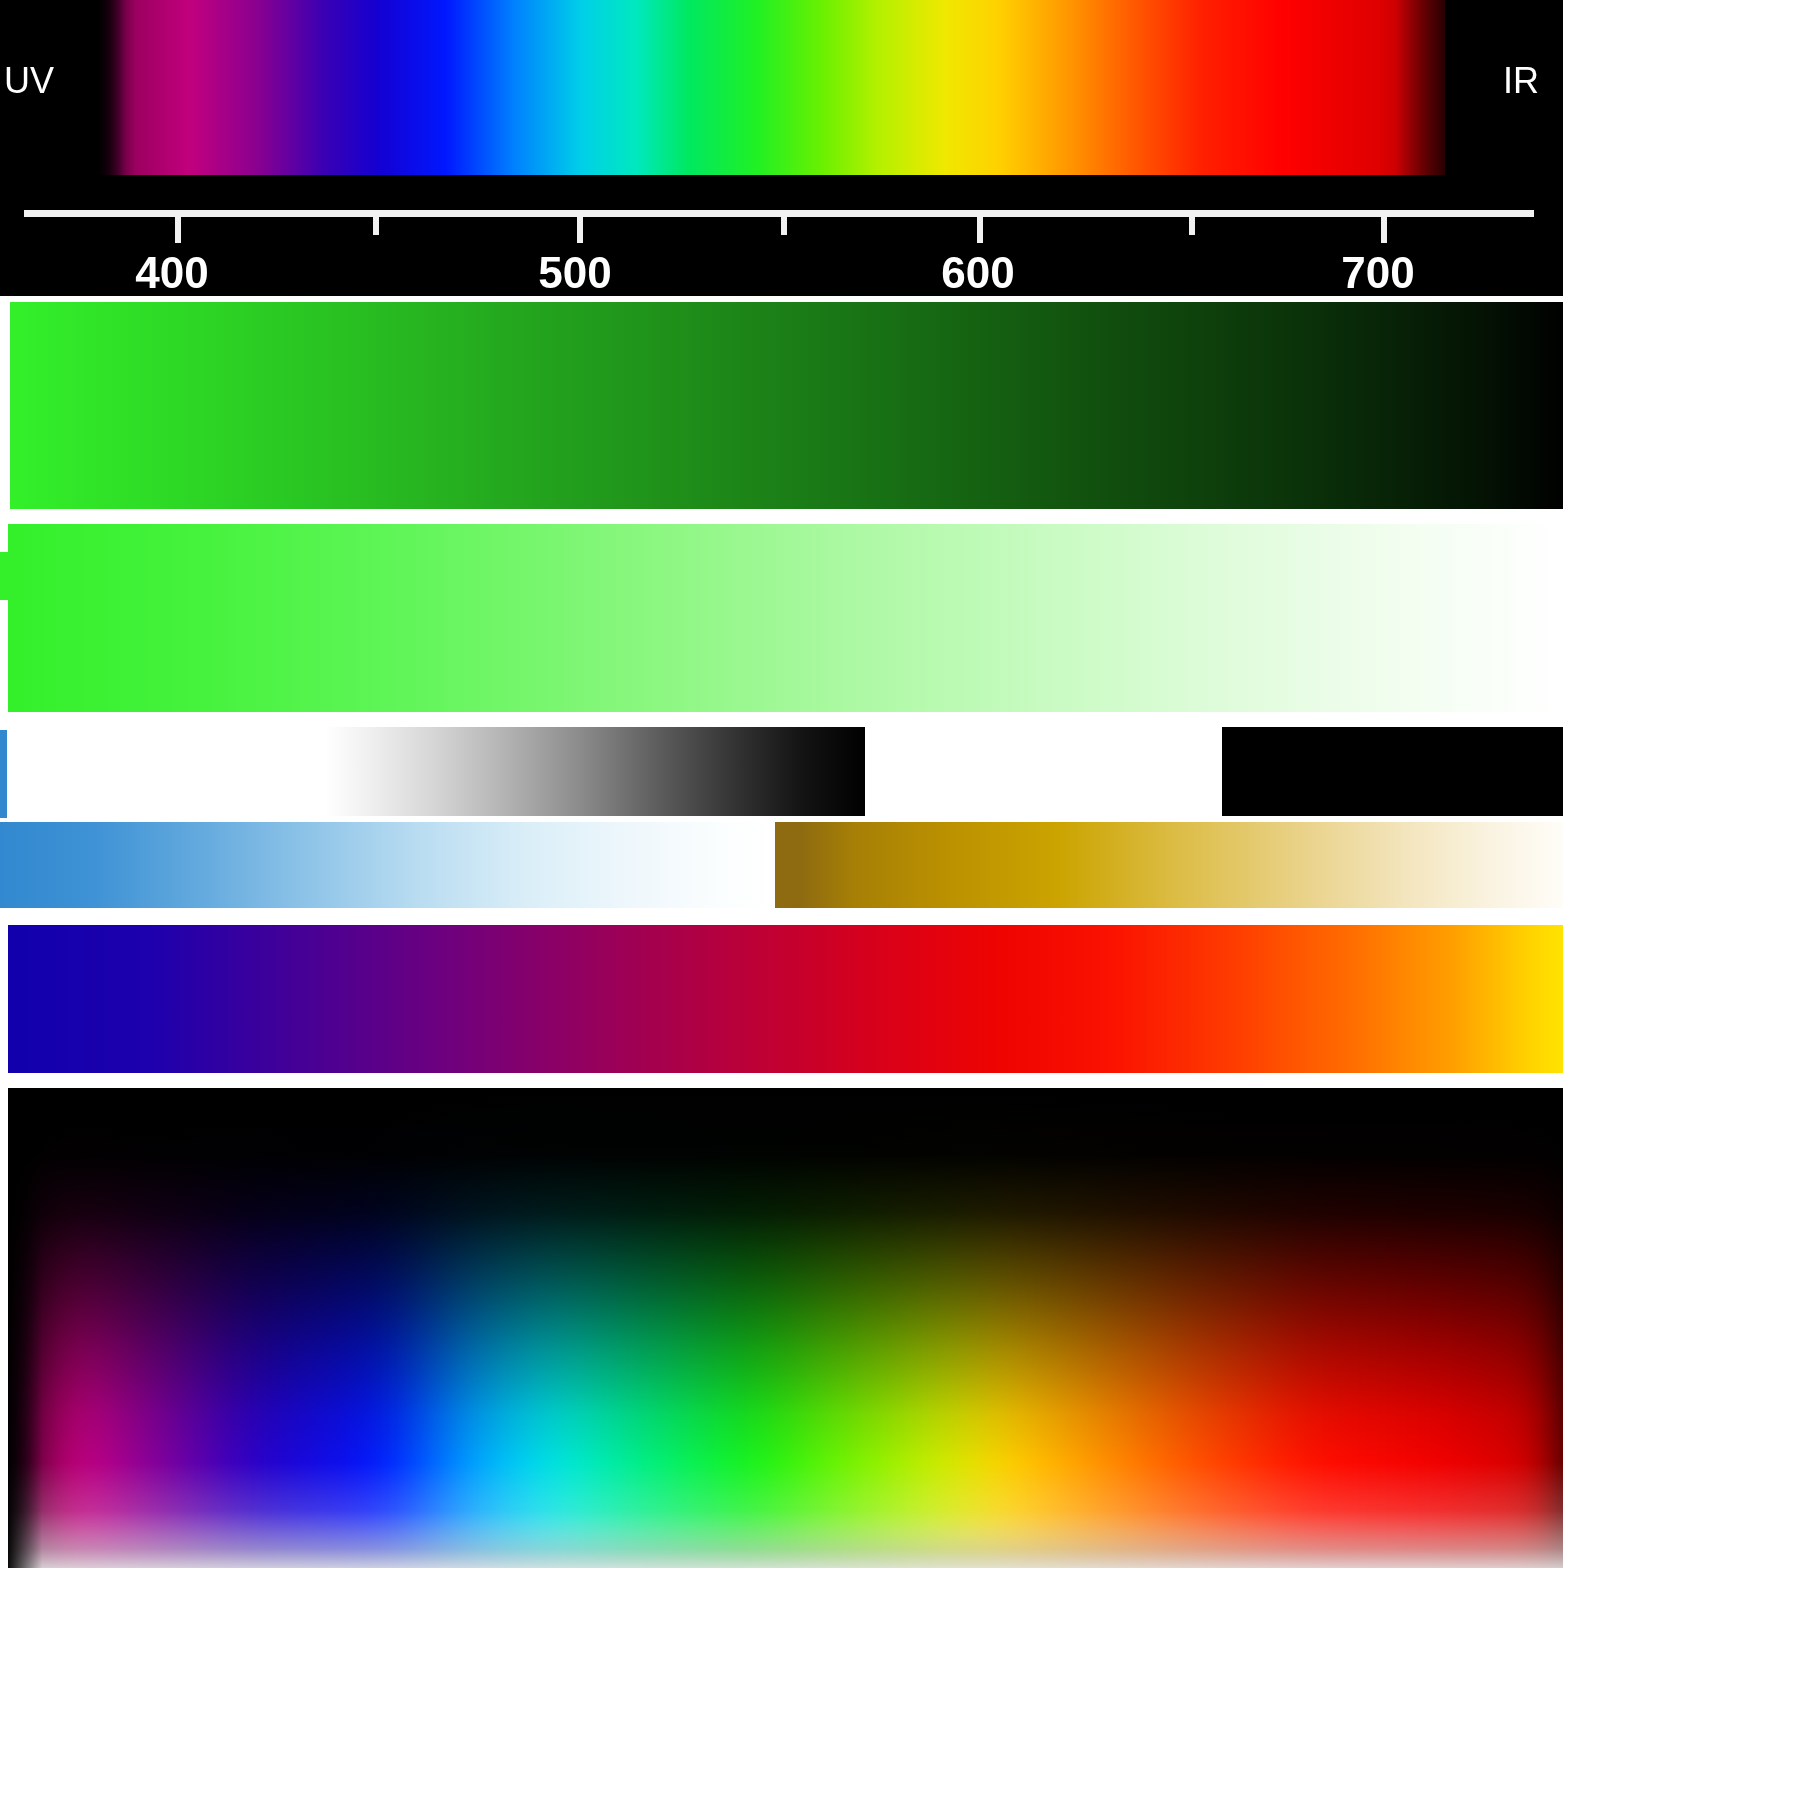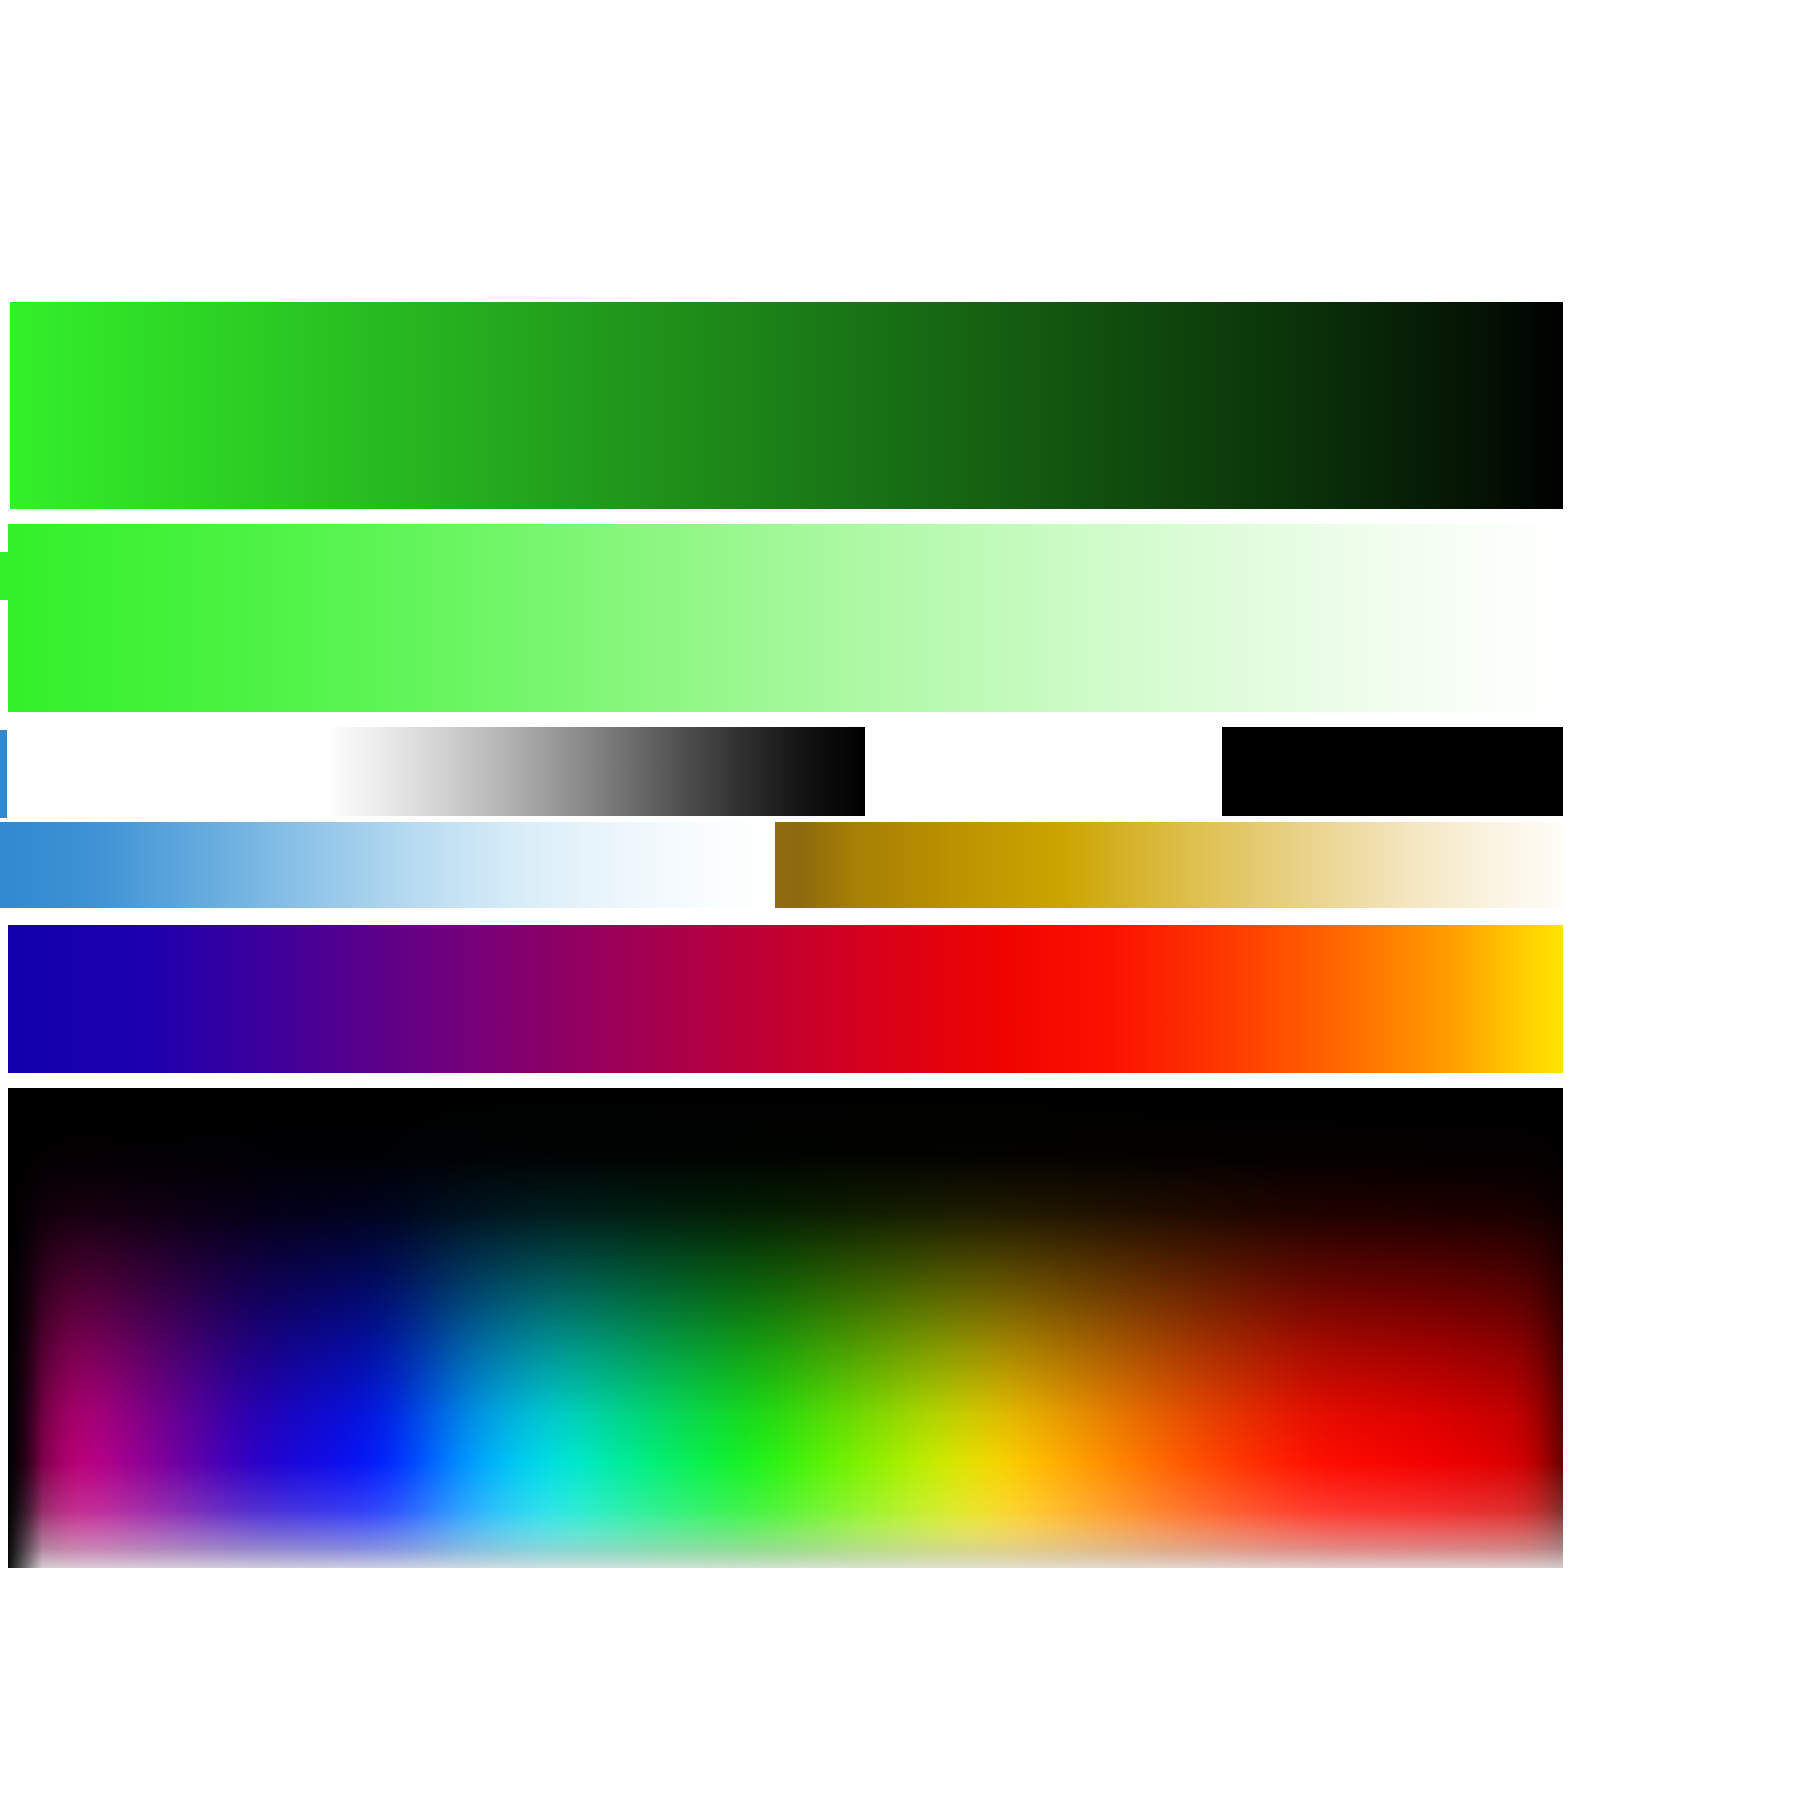--- a/index.html
+++ b/index.html
@@ -150,20 +150,43 @@
   .spectrum2d .edgefade{
     position:absolute;inset:0;
     background:linear-gradient(to right,rgba(0,0,0,0.95) 0%,rgba(0,0,0,0) 2.2%);
   }
 </style>
 </head>
 <body>
 
 <div class="page">
 
+  <div class="spectrum-panel">
+    <div class="spectrum-bar"></div>
+    <div class="spectrum-fade-left"></div>
+    <div class="spectrum-fade-right"></div>
+
+    <div class="uv-label">UV</div>
+    <div class="ir-label">IR</div>
+
+    <div class="axis-line"></div>
+
+    <div class="tick major" style="left:175px"></div>
+    <div class="tick minor" style="left:373px"></div>
+    <div class="tick major" style="left:577px"></div>
+    <div class="tick minor" style="left:781px"></div>
+    <div class="tick major" style="left:977px"></div>
+    <div class="tick minor" style="left:1189px"></div>
+    <div class="tick major" style="left:1381px"></div>
+
+    <div class="tick-label" style="left:172px">400</div>
+    <div class="tick-label" style="left:575px">500</div>
+    <div class="tick-label" style="left:978px">600</div>
+    <div class="tick-label" style="left:1378px">700</div>
+  </div>
 
   <div class="band band-green-black"></div>
 
   <div class="band band-green-white"></div>
   <div class="band band-green-white-notch"></div>
 
   <div class="band blue-marker"></div>
   <div class="band band-gray"></div>
   <div class="band band-black-block"></div>
 

